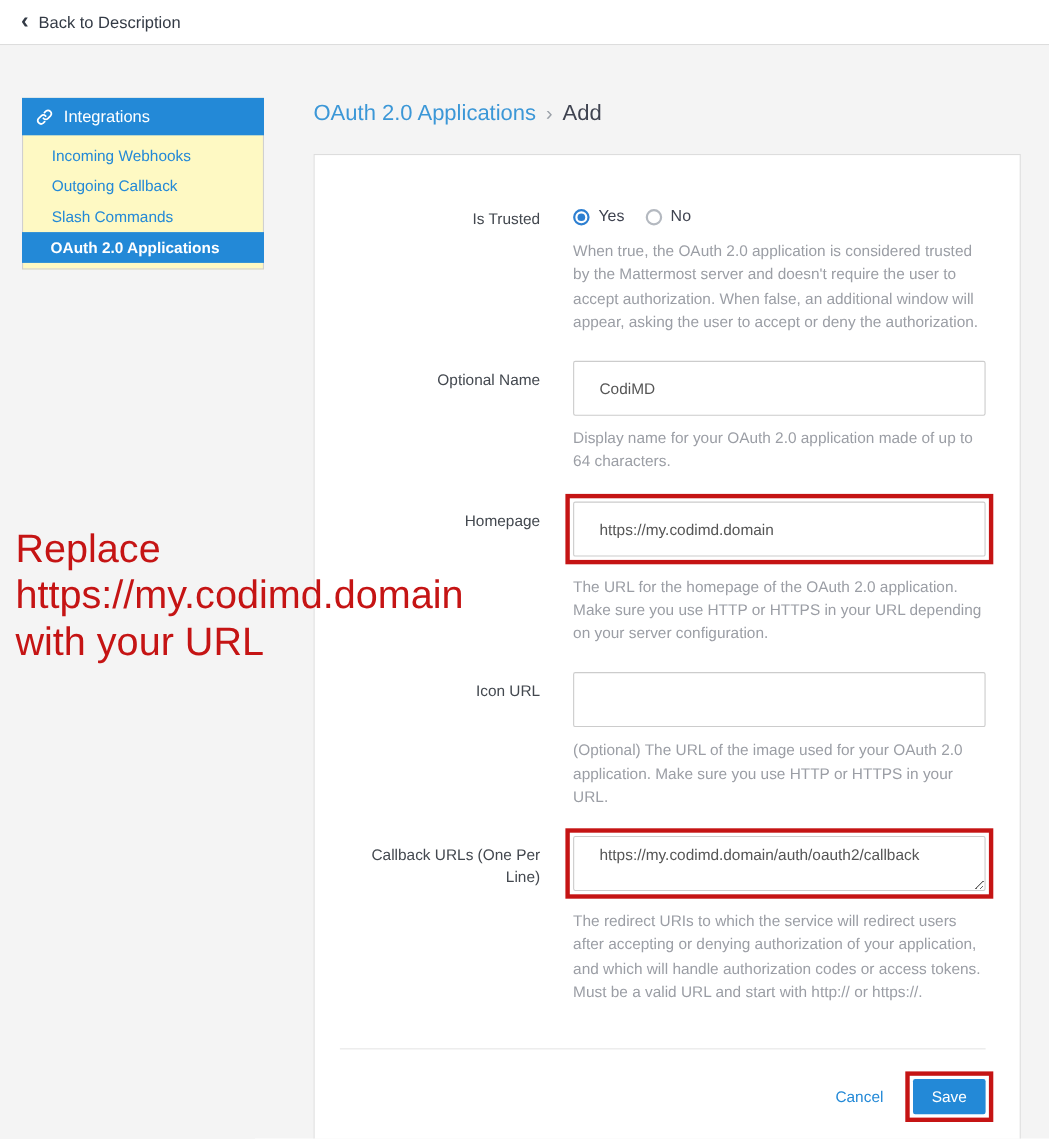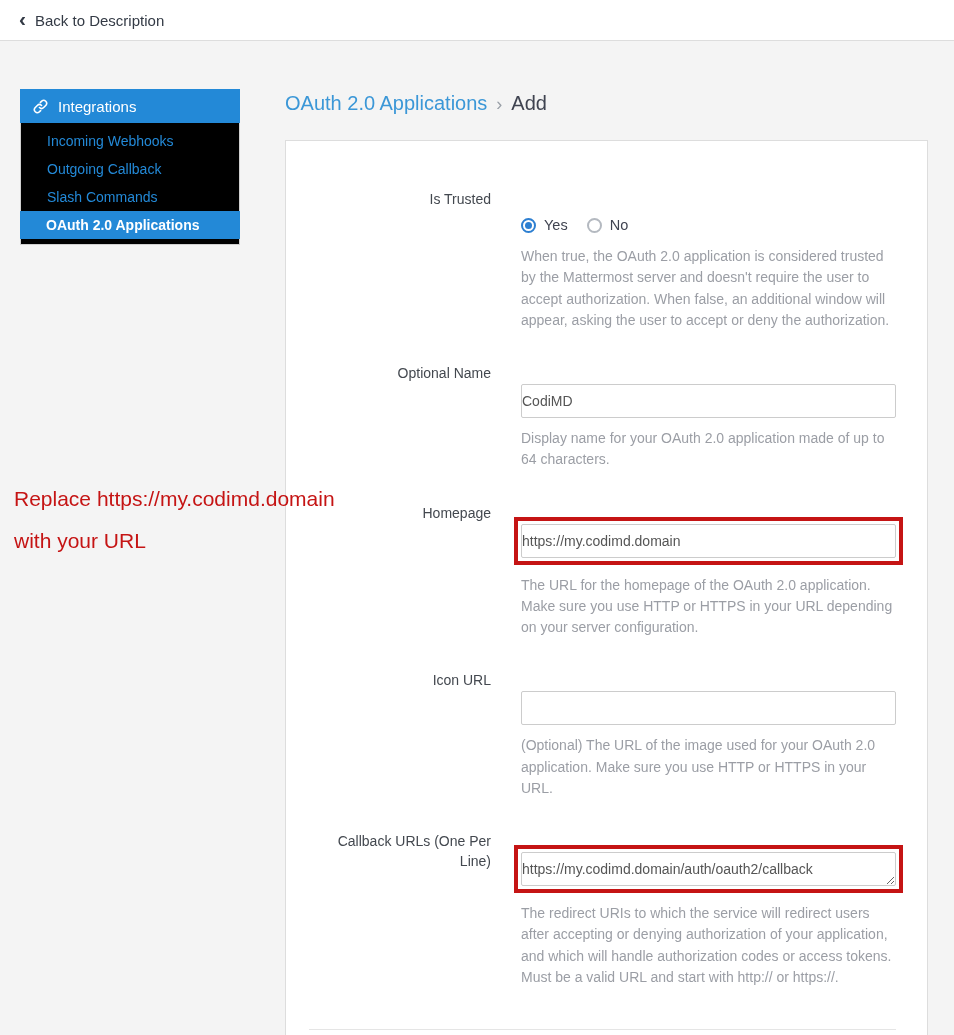--- a/index.html
+++ b/index.html
@@ -18,21 +18,21 @@
   .back-link {
     display:flex; align-items:center; gap:9px;
     color:#333a45; font-size:15px; text-decoration:none; cursor:pointer;
   }
   .back-chevron { font-size:21px; line-height:1; margin-top:-3px; color:#333a45; font-weight:bold; }
   
   .content { position:relative; height:994px; }
   
   .sidebar {
     position:absolute; left:20px; top:48px; width:220px;
-    background:#000000; border:1px solid #d0d0d0;
+    background:#fef9c3; border:1px solid #d0d0d0;
   }
   .sidebar-header {
     margin:-1px -1px 0 -1px;
     background:#2389d7; color:#fff;
     height:34px; display:flex; align-items:center; gap:10px;
     padding:0 13px; font-size:15px;
   }
   .sidebar-items { list-style:none; margin:4px 0 5px 0; padding:0; }
   .sidebar-item {
     height:28px; line-height:28px; padding-left:26px;
@@ -50,25 +50,25 @@
   .panel {
     background:#fff; border:1px solid #ddd;
     padding:42px 31px 26px 23px; width:643px;
   }
   
   .form-row { display:flex; margin-bottom:25px; }
   .col-label {
     width:212px; padding-right:30px; padding-top:7px;
     text-align:right; font-size:14px; color:#43484f; line-height:1.45;
   }
-  .col-control { flex:1; min-width:0;margin-top:28px; }
+  .col-control { flex:1; min-width:0; }
   .text-input, .text-area {
-    display:block; width:100%; height:34px;
+    display:block; width:100%; height:50px;
     border:1px solid #ccc; border-radius:2px;
-    padding:6px 0; font-size:14px; color:#555;
+    padding:6px 23px; font-size:14px; color:#555;
     font-family:"Liberation Sans", sans-serif;
     background:#fff; outline:none;
   }
   .text-area { line-height:20px; resize:both; overflow:hidden; }
   .help { margin-top:10px; font-size:14px; color:#9b9ea5; line-height:1.52; }
   
   .radio-group { display:flex; gap:19px; align-items:center; padding-top:6px; }
   .radio-option { display:flex; align-items:center; gap:8px; font-size:14.5px; color:#3f4350; cursor:pointer; }
   .radio-circle {
     width:15px; height:15px; border-radius:50%; background:#fff;
@@ -87,21 +87,21 @@
   .footer { padding:27px 0 14px 0; display:flex; justify-content:flex-end; align-items:center; }
   .cancel-link { color:#2389d7; font-size:14px; text-decoration:none; cursor:pointer; margin-right:14px; }
   .save-button {
     background:#2389d7; color:#fff; border:none; border-radius:2px;
     font-size:14px; padding:8px 17px; cursor:pointer;
     font-family:"Liberation Sans", sans-serif;
   }
   
   .annotation-text {
     position:absolute; left:14px; top:437px; width:540px;
-    font-size:21px; line-height:42px; color:#c51414;
+    font-size:36px; line-height:42px; color:#c51414;
     white-space:pre-line; z-index:20; pointer-events:none;
   }
 </style>
 </head>
 <body>
 
 <header class="topbar">
   <a class="back-link">
     <span class="back-chevron">‹</span>
     <span>Back to Description</span>

